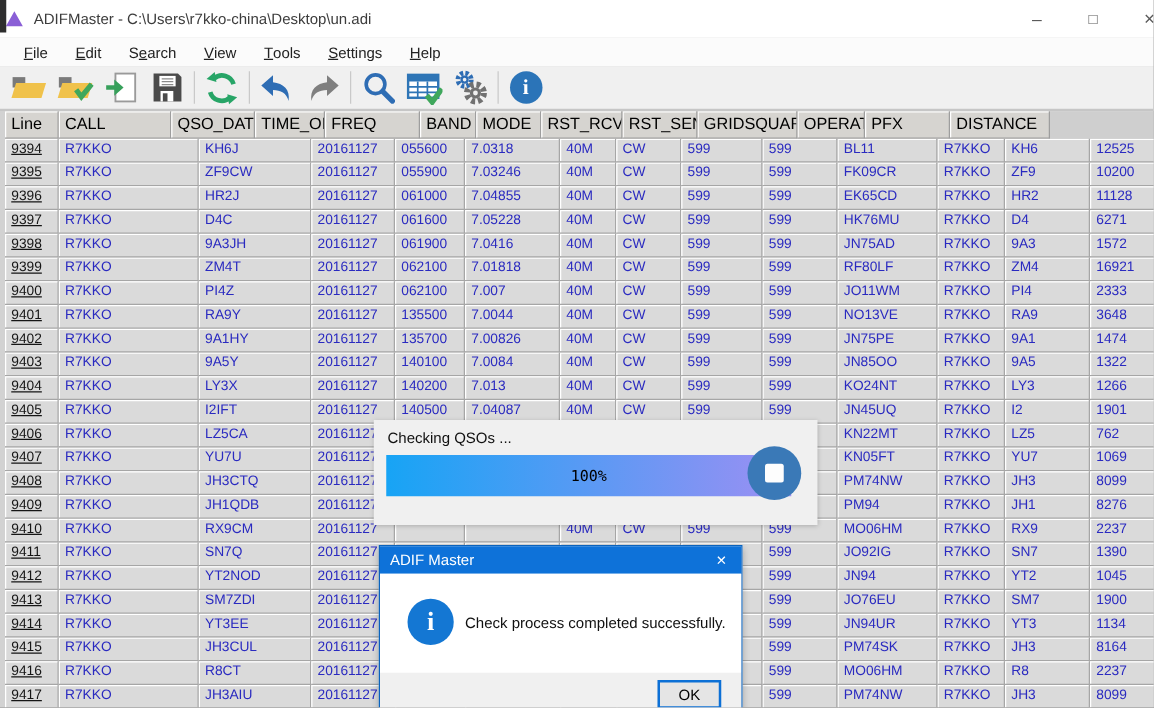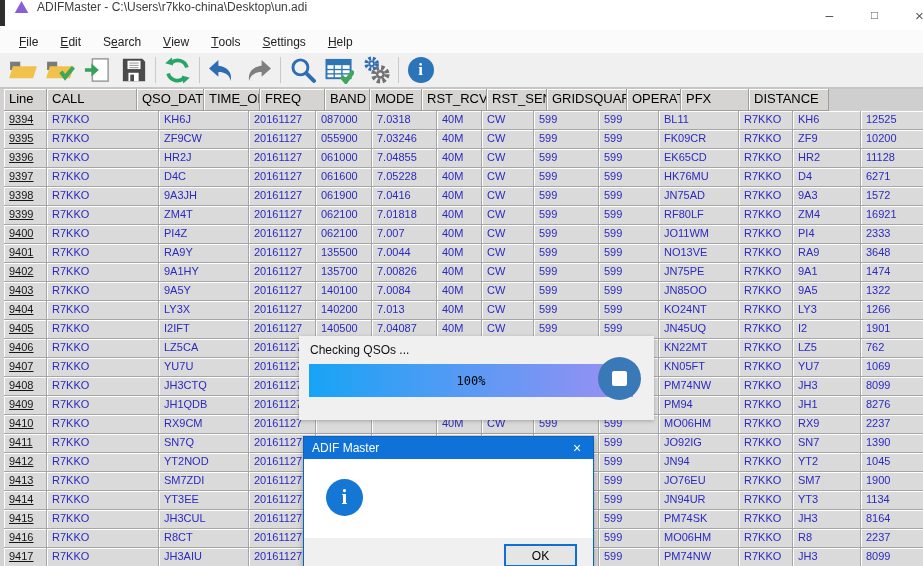--- a/index.html
+++ b/index.html
@@ -1,19 +1,19 @@
 <!DOCTYPE html>
 <html><head>
 <meta charset="utf-8">
 <style>
   html,body{margin:0;padding:0;background:#888;}
   .app{width:923px;height:566px;position:relative;overflow:hidden;background:#dadada;
        font-family:"Liberation Sans",sans-serif;-webkit-font-smoothing:antialiased;}
   
-  .titlebar{height:30px;background:#ffffff;position:relative;display:flex;padding-left:14px;box-sizing:border-box;}
+  .titlebar{height:30px;background:#ffffff;position:relative;display:flex;align-items:center;padding-left:4px;box-sizing:border-box;}
   .edge-artifact{position:absolute;left:0;top:0;width:5px;height:26px;background:#2e2e2e;}
   .logo{width:15px;height:14px;margin-right:8px;flex:none;}
   .title{font-size:12px;color:#3c3c3c;white-space:nowrap;}
   .wbtn{position:absolute;top:0;width:45px;height:30px;display:flex;align-items:center;justify-content:center;color:#5a5a5a;}
   .wbtn.min{left:807px;font-size:14px;}
   .wbtn.max{left:852px;font-size:12px;}
   .wbtn.close{left:897px;font-size:15px;}
   
   .menubar{height:23px;background:#fbfbfb;display:flex;align-items:center;padding-left:8px;box-sizing:border-box;}
   .mitem{padding:0 11px;font-size:12px;color:#222;height:100%;display:flex;align-items:center;cursor:default;}
@@ -26,42 +26,42 @@
            font-size:17px;font-weight:bold;font-family:"Liberation Serif",serif;}
   
   .grid{position:absolute;top:89px;left:0;width:964px;bottom:0;overflow:hidden;border-left:4px solid #d2d2d2;box-sizing:border-box;background:#cfcfcf;}
   .ghead{display:flex;height:22px;}
   .hcell{flex:none;box-sizing:border-box;background:#d6d4d0;border-right:1px solid #9e9e9e;border-bottom:1px solid #9e9e9e;
          box-shadow:inset 1px 1px 0 #ffffff;font-size:13px;line-height:20px;color:#000;padding-left:5px;white-space:nowrap;overflow:hidden;}
   .grow{display:flex;height:19px;}
   .gcell{flex:none;box-sizing:border-box;background:#dadada;border-right:1px solid #a6a6a6;border-bottom:1px solid #a6a6a6;
          box-shadow:inset 1px 1px 0 #ffffff;font-size:11px;line-height:17px;color:#2a2ac0;padding-left:5px;white-space:nowrap;overflow:hidden;}
   .gcell.c0{color:#151515;text-decoration:underline;}
-  .c0{width:43px}.c1{width:112px}.c2{width:90px}.c3{width:67px}.c4{width:56px}.c5{width:65px}.c6{width:45px}
+  .c0{width:43px}.c1{width:112px}.c2{width:90px}.c3{width:67px}.c4{width:56px}.c5{width:76px}.c6{width:45px}
   .c7{width:52px}.c8{width:65px}.c9{width:60px}.c10{width:80px}.c11{width:54px}.c12{width:68px}.c13{width:80px}
   
   .progress-panel{position:absolute;left:299px;top:336px;width:355px;height:84px;background:#f0f0f0;z-index:5;
                   box-shadow:0 1px 4px rgba(0,0,0,.25);text-align:right;}
   .plabel{position:absolute;left:11px;top:7px;font-size:12px;color:#111;}
   .pbar{position:absolute;left:10px;top:28px;width:324px;height:33px;background:linear-gradient(90deg,#17a4f5,#9d8ff3);
         display:flex;align-items:center;justify-content:center;font-family:"DejaVu Sans Mono",monospace;font-size:12px;color:#000;}
   .stop-btn{position:absolute;left:299px;top:21px;width:43px;height:43px;border-radius:50%;background:#3a79b7;
             display:flex;align-items:center;justify-content:center;cursor:pointer;}
   .stop-sq{width:15px;height:15px;background:#fdfdfd;border-radius:2px;}
   
   .msgbox{position:absolute;left:303px;top:436px;width:289px;height:136px;background:#fff;border:1px solid #0b63bd;z-index:6;
           box-shadow:0 2px 6px rgba(0,0,0,.3);box-sizing:content-box;}
   .msg-title{height:22px;background:#0e72d9;color:#fff;font-size:12px;display:flex;align-items:center;padding-left:8px;}
   .msg-close{margin-left:auto;width:32px;height:22px;display:flex;align-items:center;justify-content:center;font-size:14px;cursor:pointer;}
   .msg-body{height:79px;background:#fff;position:relative;}
   .info-icon{position:absolute;left:22px;top:20px;width:37px;height:37px;border-radius:50%;background:#1477d3;color:#fff;
              display:flex;align-items:center;justify-content:center;font-size:21px;font-weight:bold;font-family:"Liberation Serif",serif;}
   .msg-text{position:absolute;left:68px;top:32px;font-size:12px;color:#111;white-space:nowrap;}
   .msg-footer{height:35px;background:#f0f0f0;display:flex;justify-content:flex-end;align-items:center;padding-right:16px;}
-  .ok-btn{width:73px;height:23px;background:#e5e5e5;border:2px solid #0c70d6;font-size:12px;color:#000;
+  .ok-btn{width:51px;height:23px;background:#e5e5e5;border:2px solid #0c70d6;font-size:12px;color:#000;
           font-family:"Liberation Sans",sans-serif;display:flex;align-items:center;justify-content:center;padding:0;cursor:pointer;}
 </style>
 </head>
 <body>
 
 <div class="app">
 
   <div class="titlebar">
     <div class="edge-artifact"></div>
     <svg class="logo" viewBox="0 0 20 18">
@@ -223,21 +223,21 @@
         <div class="hcell c11">OPERATOR</div>
         <div class="hcell c12">PFX</div>
         <div class="hcell c13">DISTANCE</div>
       </div>
     <div class="gbody">
         <div class="grow">
           <div class="gcell c0">9394</div>
           <div class="gcell c1">R7KKO</div>
           <div class="gcell c2">KH6J</div>
           <div class="gcell c3">20161127</div>
-          <div class="gcell c4">087000</div>
+          <div class="gcell c4">055600</div>
           <div class="gcell c5">7.0318</div>
           <div class="gcell c6">40M</div>
           <div class="gcell c7">CW</div>
           <div class="gcell c8">599</div>
           <div class="gcell c9">599</div>
           <div class="gcell c10">BL11</div>
           <div class="gcell c11">R7KKO</div>
           <div class="gcell c12">KH6</div>
           <div class="gcell c13">12525</div>
         </div>
@@ -626,19 +626,20 @@
     <div class="msg-title">
       <span>ADIF Master</span>
       <span class="msg-close">
           <span>×</span>
         </span>
     </div>
     <div class="msg-body">
       <div class="info-icon">
           <span>i</span>
         </div>
+      <div class="msg-text">Check process completed successfully.</div>
     </div>
     <div class="msg-footer">
       <button class="ok-btn">OK</button>
     </div>
   </div>
 
 </div>
 
 </body></html>

